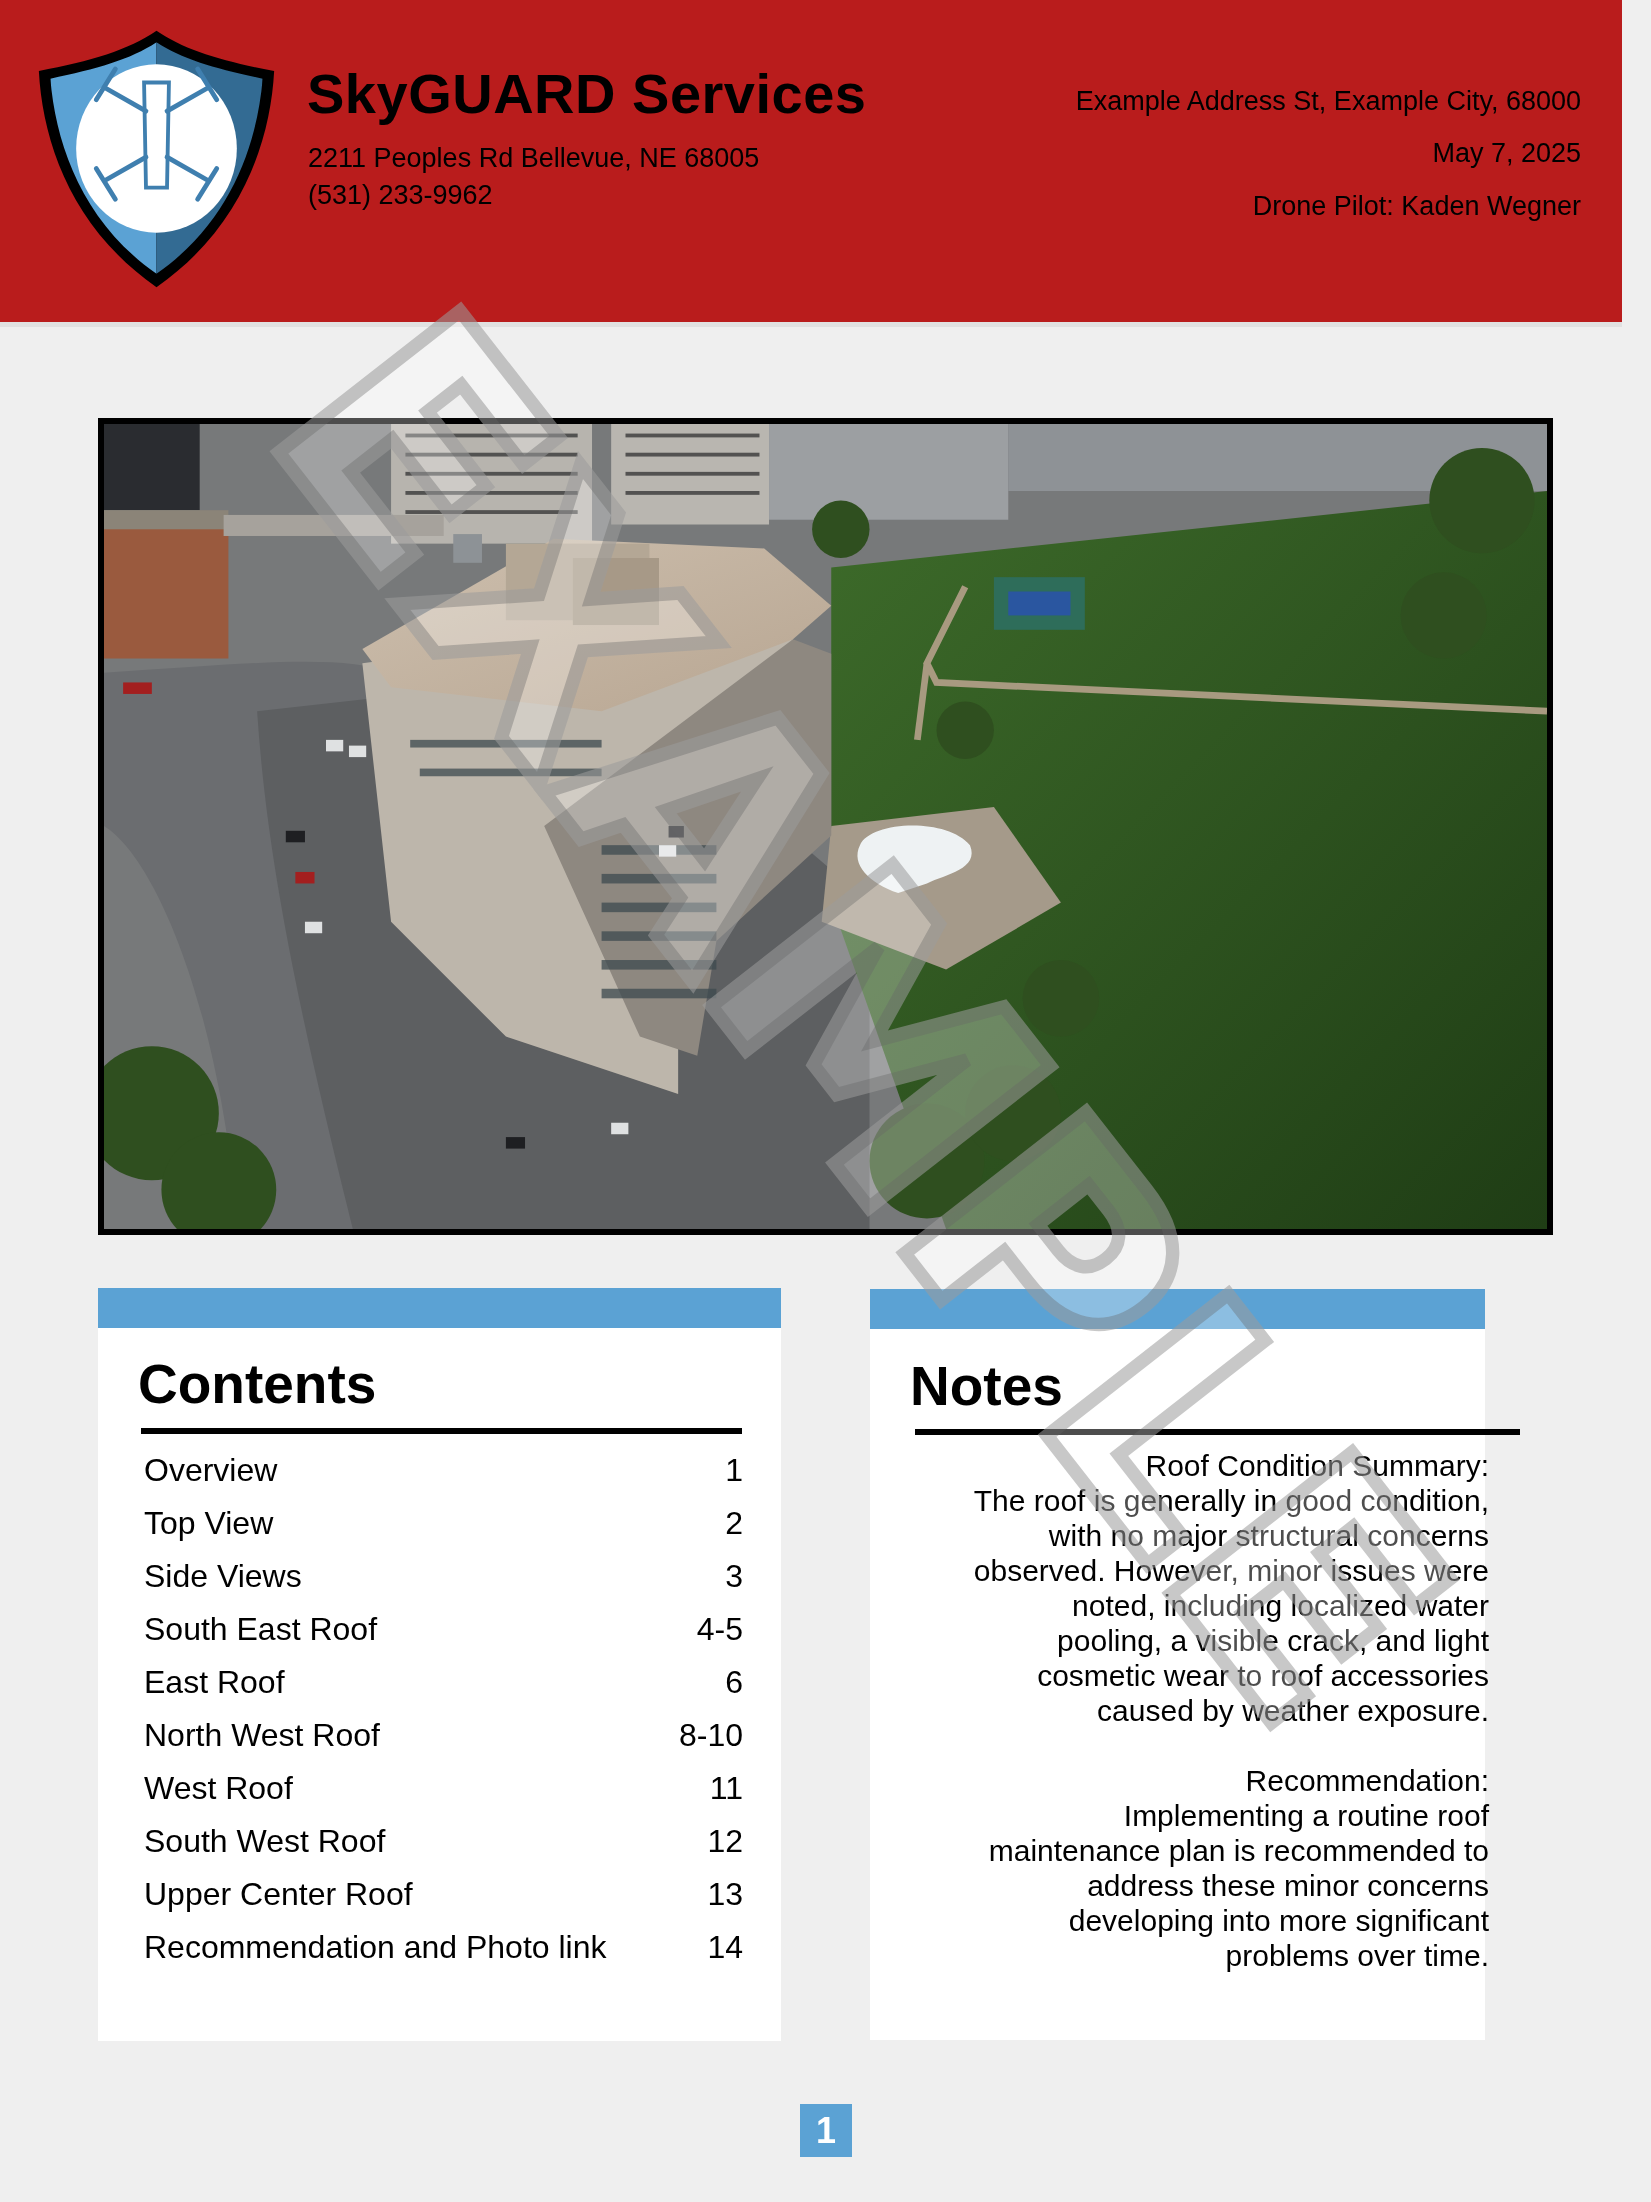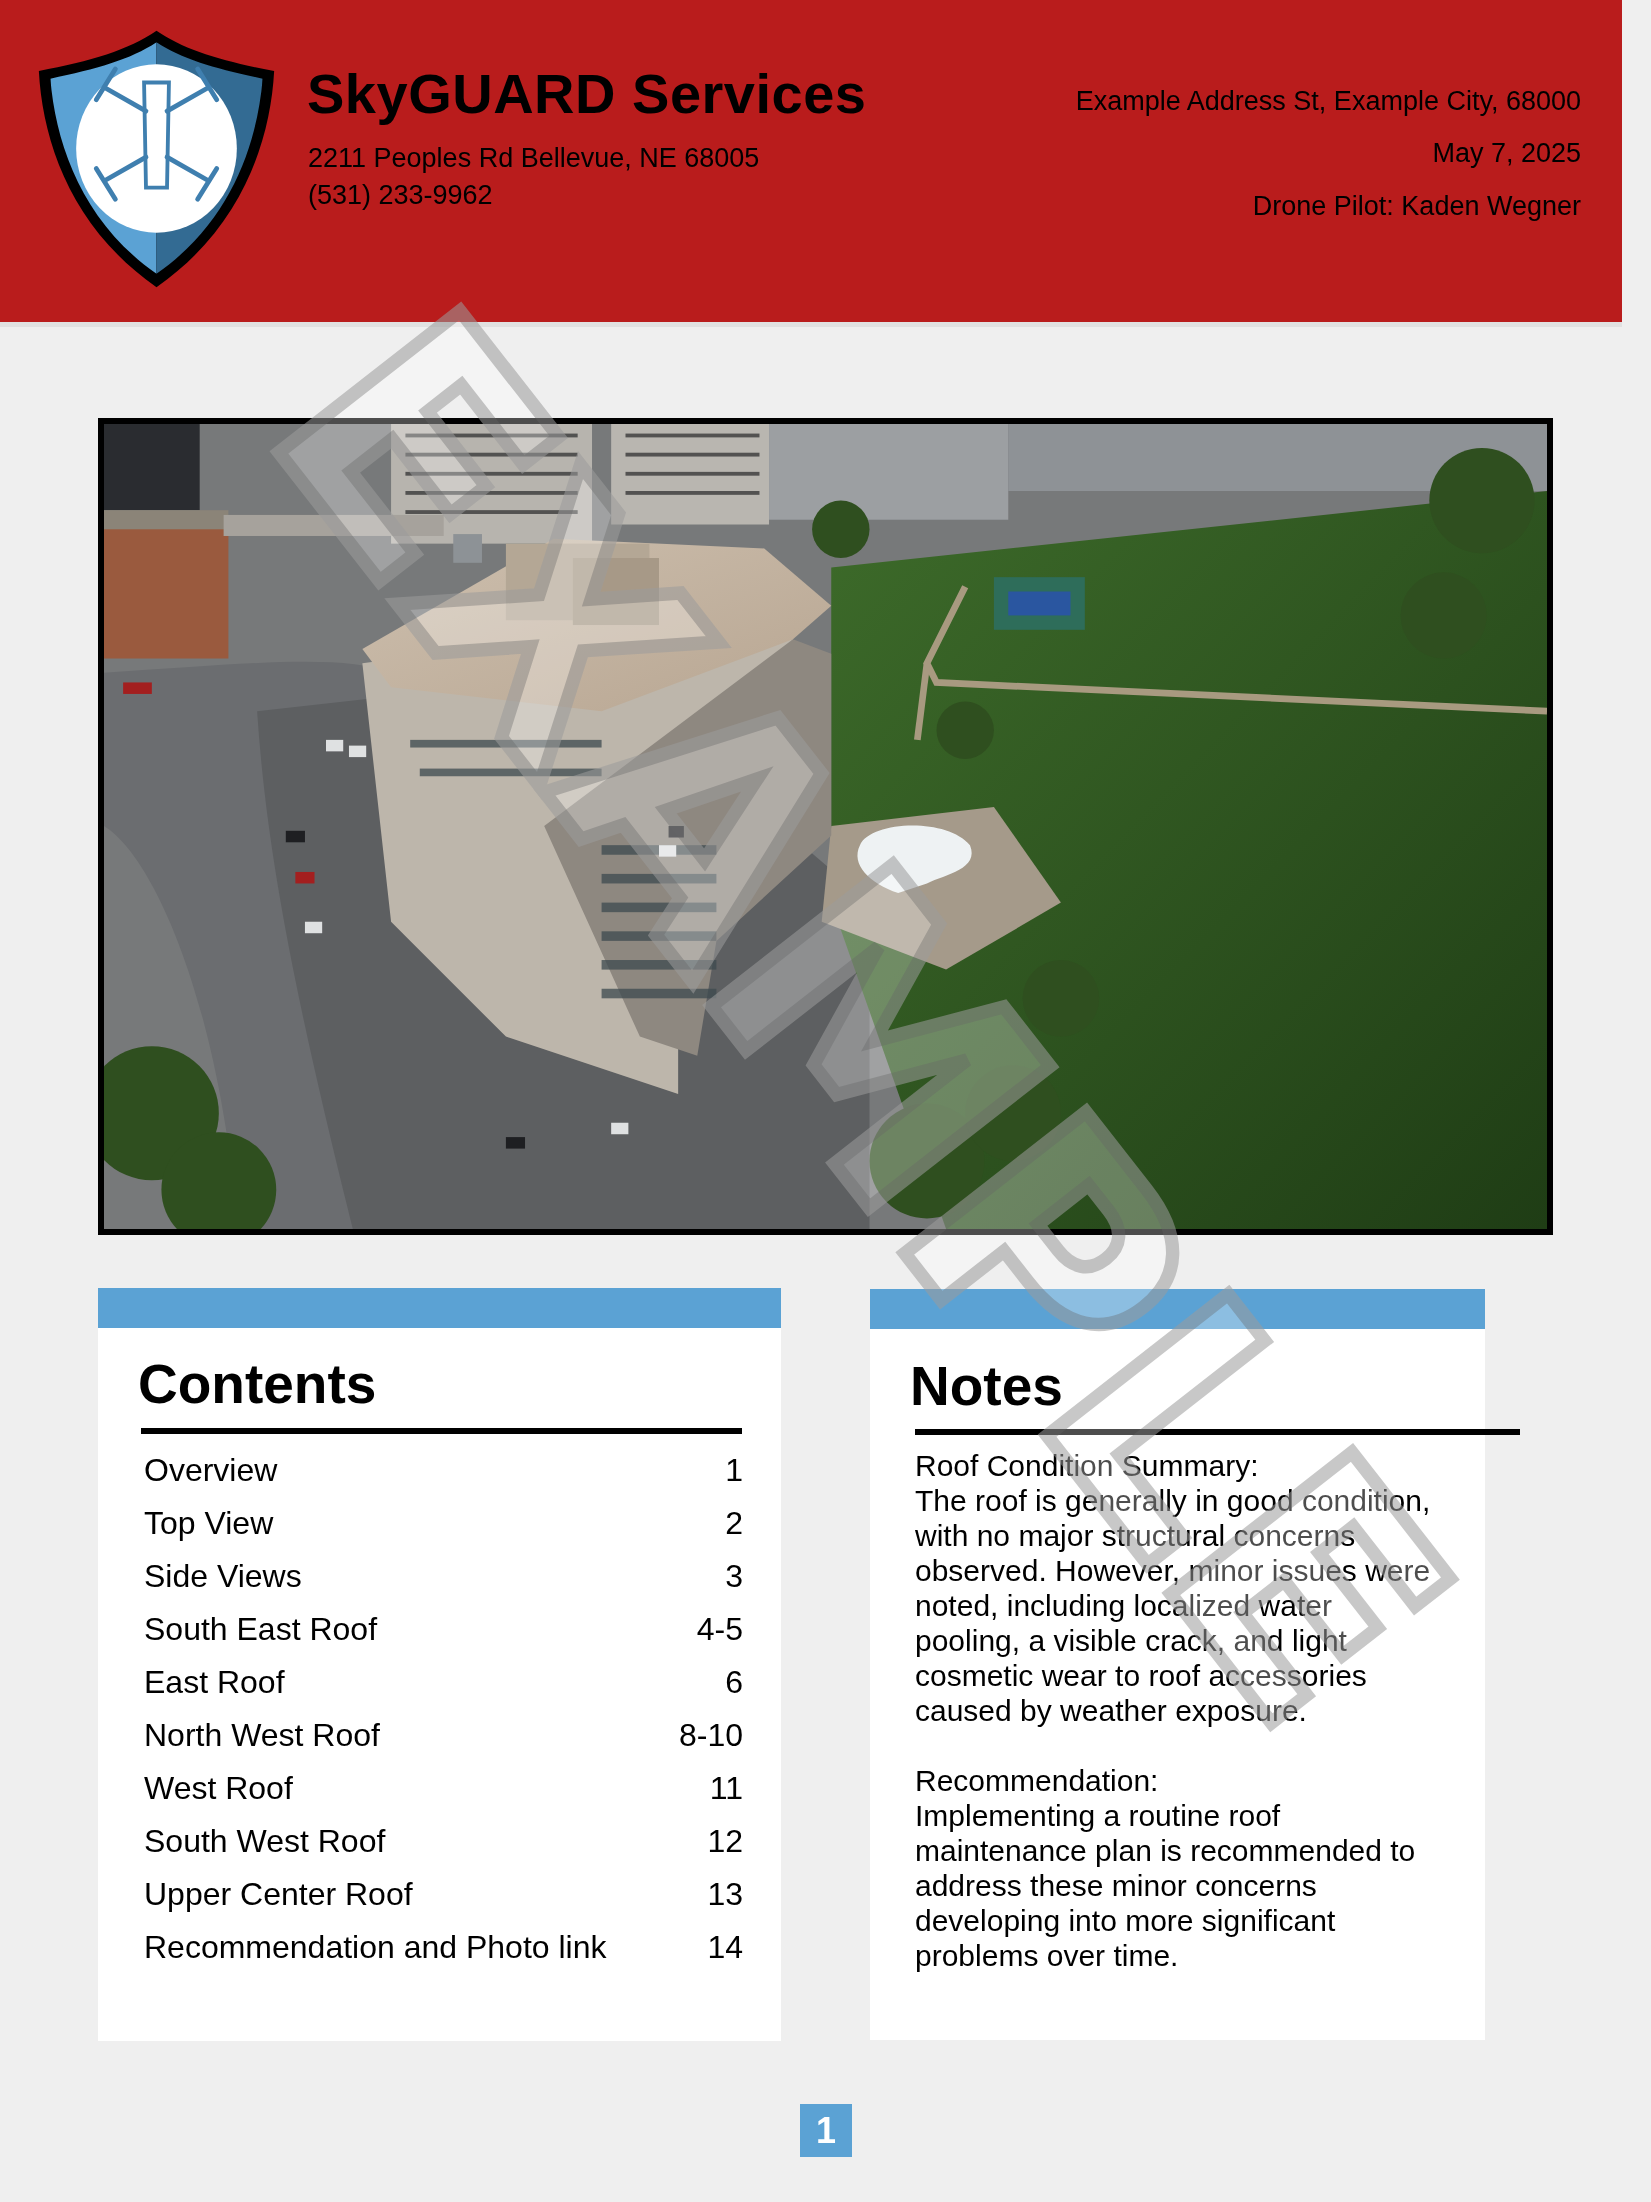--- a/index.html
+++ b/index.html
@@ -39,21 +39,21 @@
 
   
   .photo {
     position: absolute; left: 98px; top: 418px; width: 1455px; height: 817px;
     border: 6.7px solid #000; overflow: hidden; background: #6f7270;
   }
   .photo svg { display: block; width: 100%; height: 100%; }
 
   
   .panel {
-    position: absolute; background: #fff;
+    position: absolute; background: #fff; text-align: right;
   }
   .panel .bar { position: absolute; left: 0; top: 0; width: 100%; height: 40px; background: #5ba2d4; }
   .panel .title {
     position: absolute; font-size: 55px; font-weight: bold; line-height: 63px; white-space: nowrap;
   }
   .panel .rule { position: absolute; height: 5.7px; background: #000; }
 
   .contents { left: 98px; top: 1288px; width: 683px; height: 753px; }
   .contents .title { left: 40px; top: 65px; }
   .contents .rule { left: 43px; top: 140px; width: 601px; }

